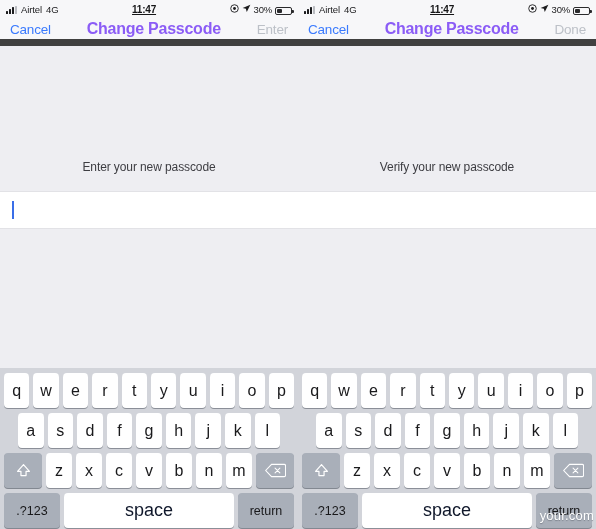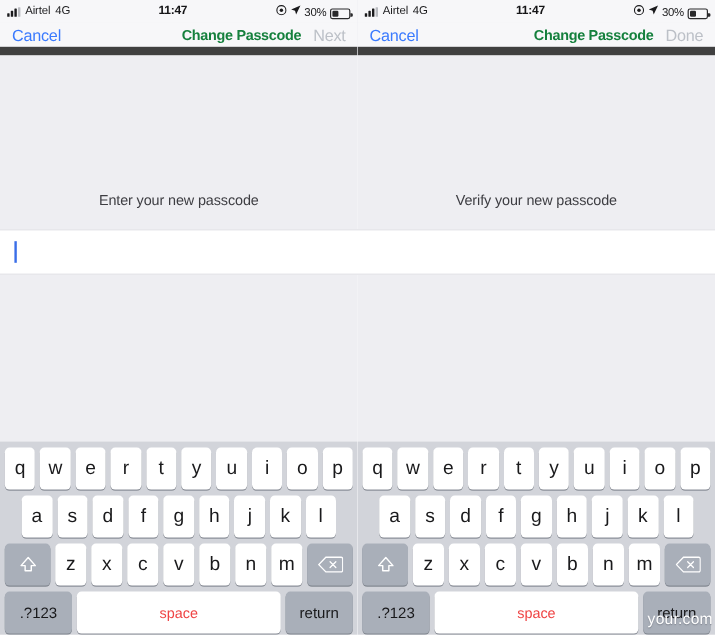--- a/index.html
+++ b/index.html
@@ -51,20 +51,21 @@
     padding-left: 6px;
     flex: 0 0 auto;
   }
   .sb-center {
     flex: 1 1 auto;
     text-align: center;
     font-size: 10px;
     font-weight: bold;
     letter-spacing: -0.2px;
     color: #151517;
+    text-decoration: underline;
   }
   .sb-right {
     display: flex;
     align-items: flex-end;
     gap: 3px;
     padding-right: 6px;
     flex: 0 0 auto;
   }
   .bars {
     display: flex;
@@ -131,24 +132,24 @@
     white-space: nowrap;
     letter-spacing: -0.2px;
     cursor: pointer;
   }
   .nav-btn.disabled {
     color: #bcc0c7;
     cursor: default;
   }
   .nav-title {
     flex: 1 1 auto;
-    text-align: right;
-    font-size: 12px;
+    text-align: center;
+    font-size: 16px;
     font-weight: bold;
-    color: #15803d;
+    color: #8b5cf6;
     letter-spacing: -0.25px;
     white-space: nowrap;
   }
 
   
   .prompt {
     position: absolute;
     top: 160px; left: 0;
     width: 298px;
     text-align: center;
@@ -232,22 +233,22 @@
   .key.wide-mod {
     flex: 0 0 56px;
     font-size: 12.5px;
     color: #18181a;
   }
   .key.shift, .key.back {
     flex: 0 0 38px;
   }
   .key.space {
     flex: 1 1 auto;
-    font-size: 12px;
-    color: #ef4444;
+    font-size: 18px;
+    color: #0f172a;
   }
   .key svg { display: block; }
 
   
   .watermark {
     position: absolute;
     right: 2px;
     bottom: 6px;
     font-size: 13px;
     color: #ffffff;
@@ -291,21 +292,21 @@
         <span class="pct">30%</span>
         <span class="battery">
             <em></em>
           </span>
       </div>
     </div>
 
     <div class="navbar">
       <div class="nav-btn">Cancel</div>
       <div class="nav-title">Change Passcode</div>
-      <div class="nav-btn disabled">Next</div>
+      <div class="nav-btn disabled">Enter</div>
     </div>
 
     <div class="prompt">Enter your new passcode</div>
 
 
     <div class="keyboard">
       <div class="krow r1">
         <div class="key">q</div>
         <div class="key">w</div>
         <div class="key">e</div>

